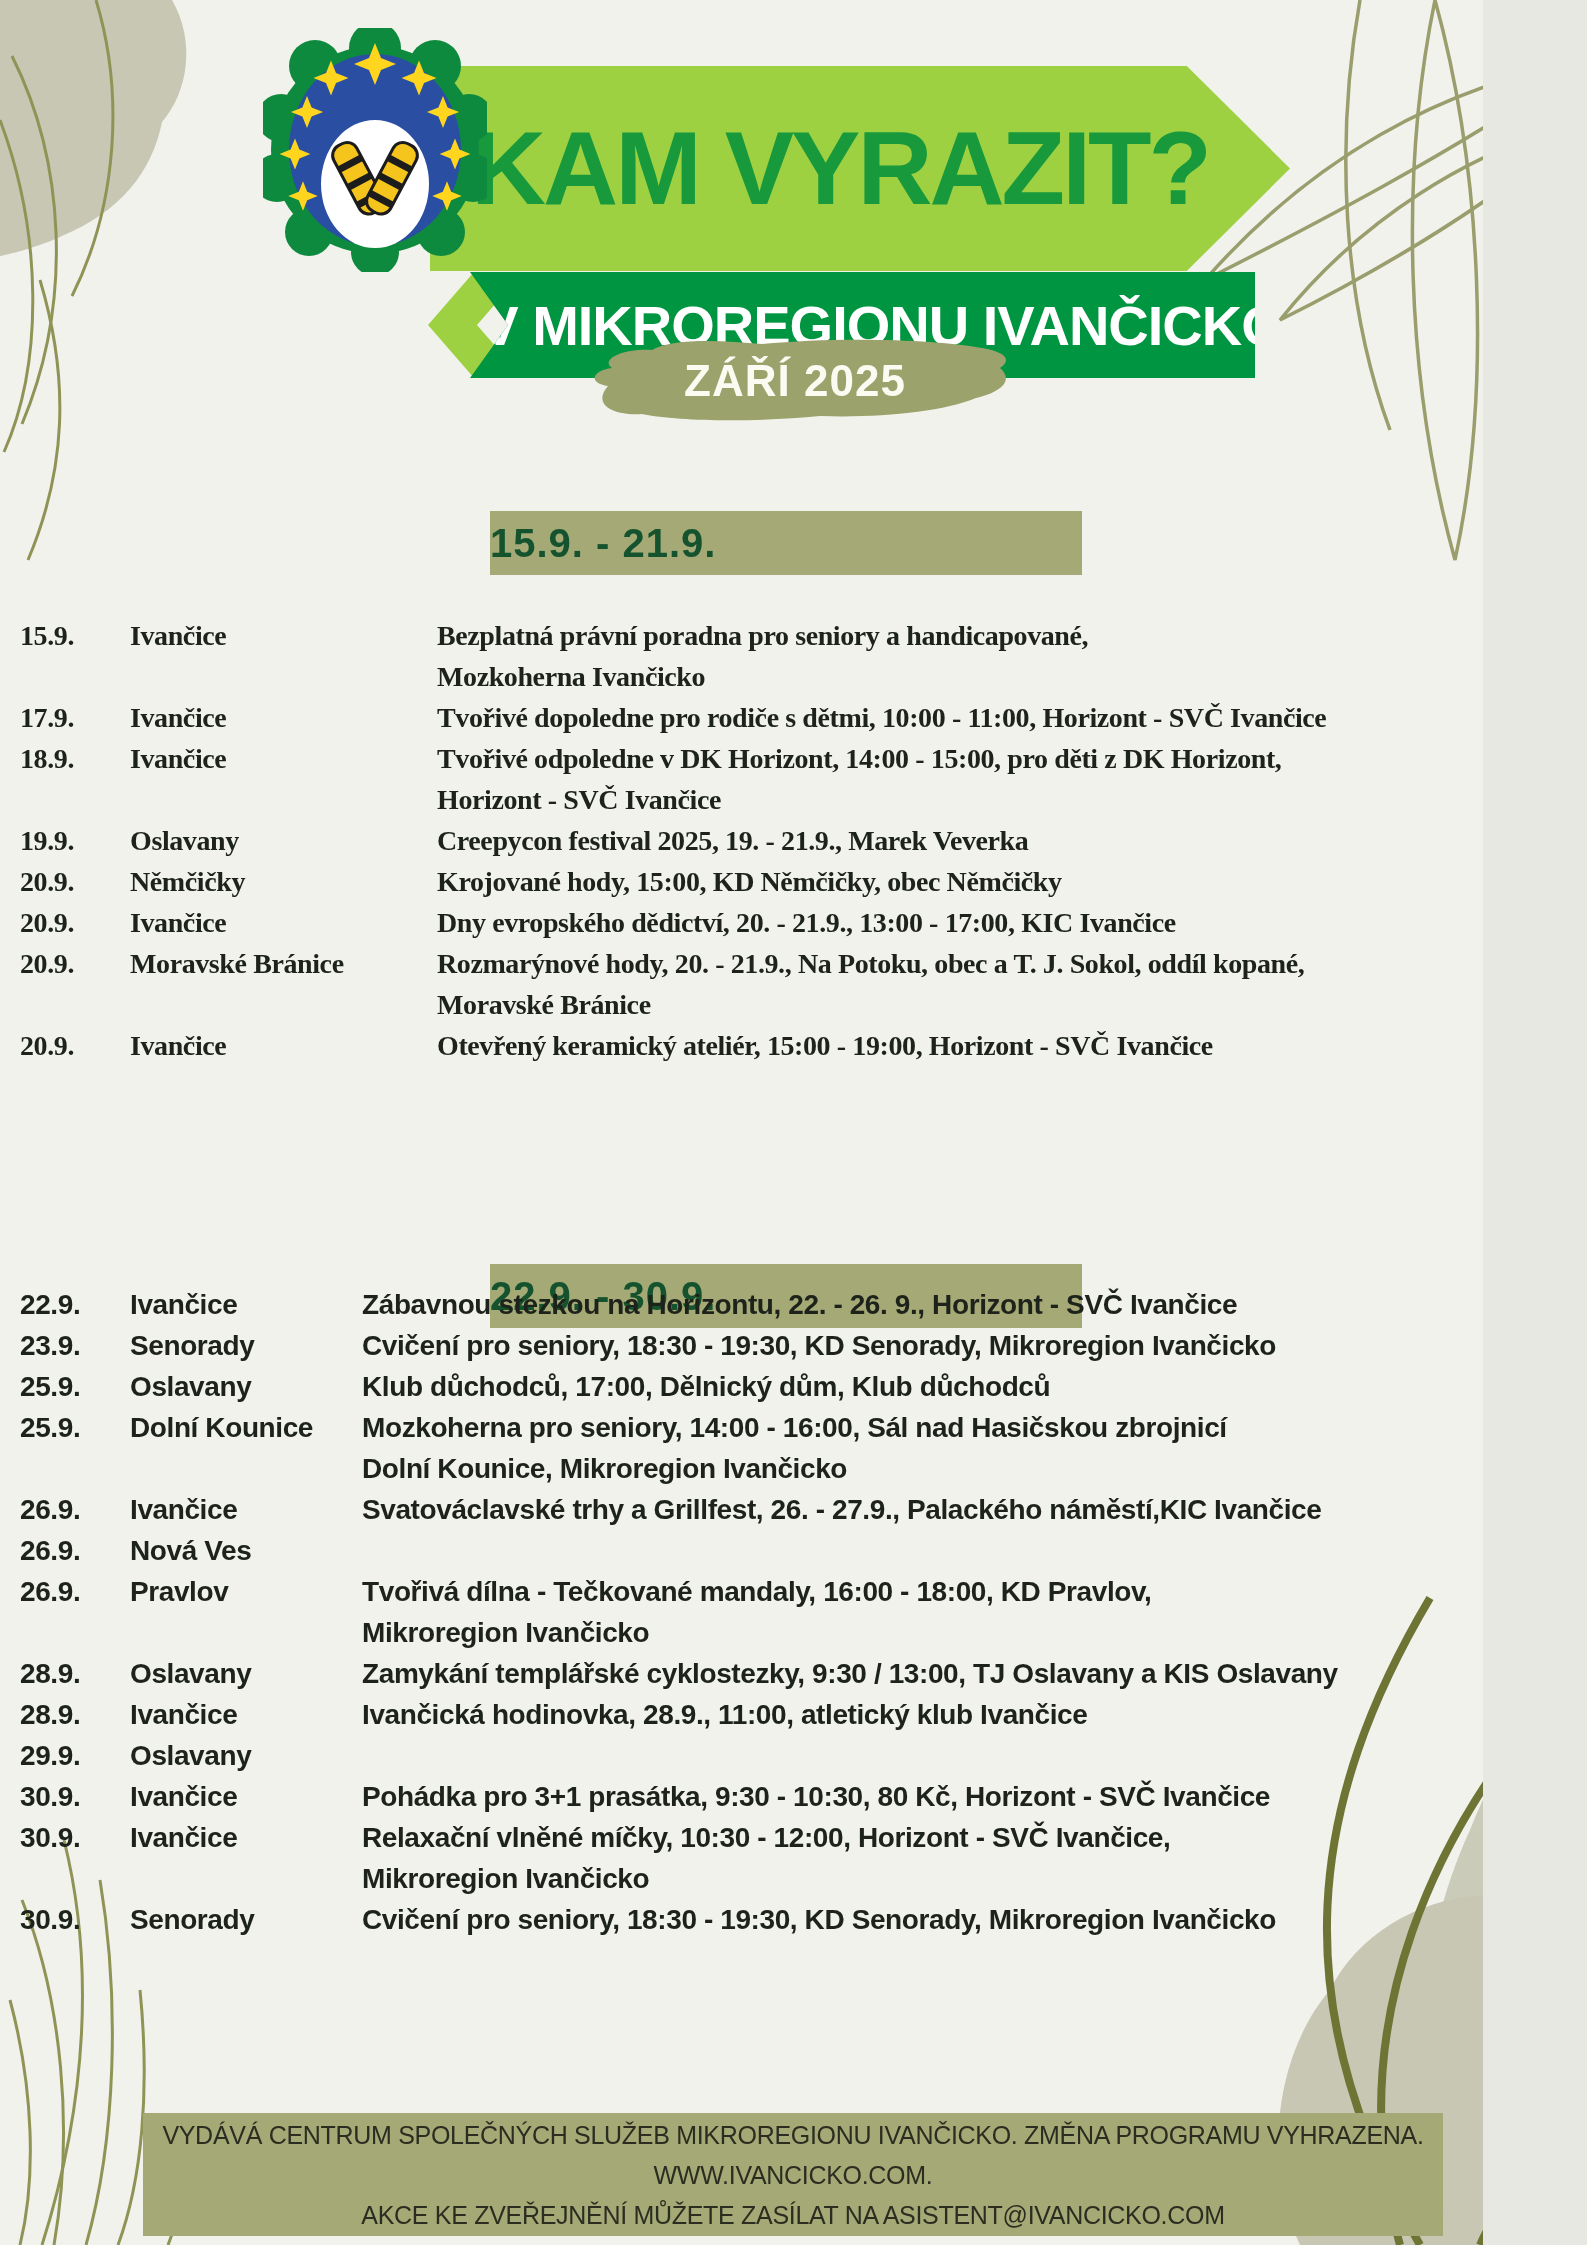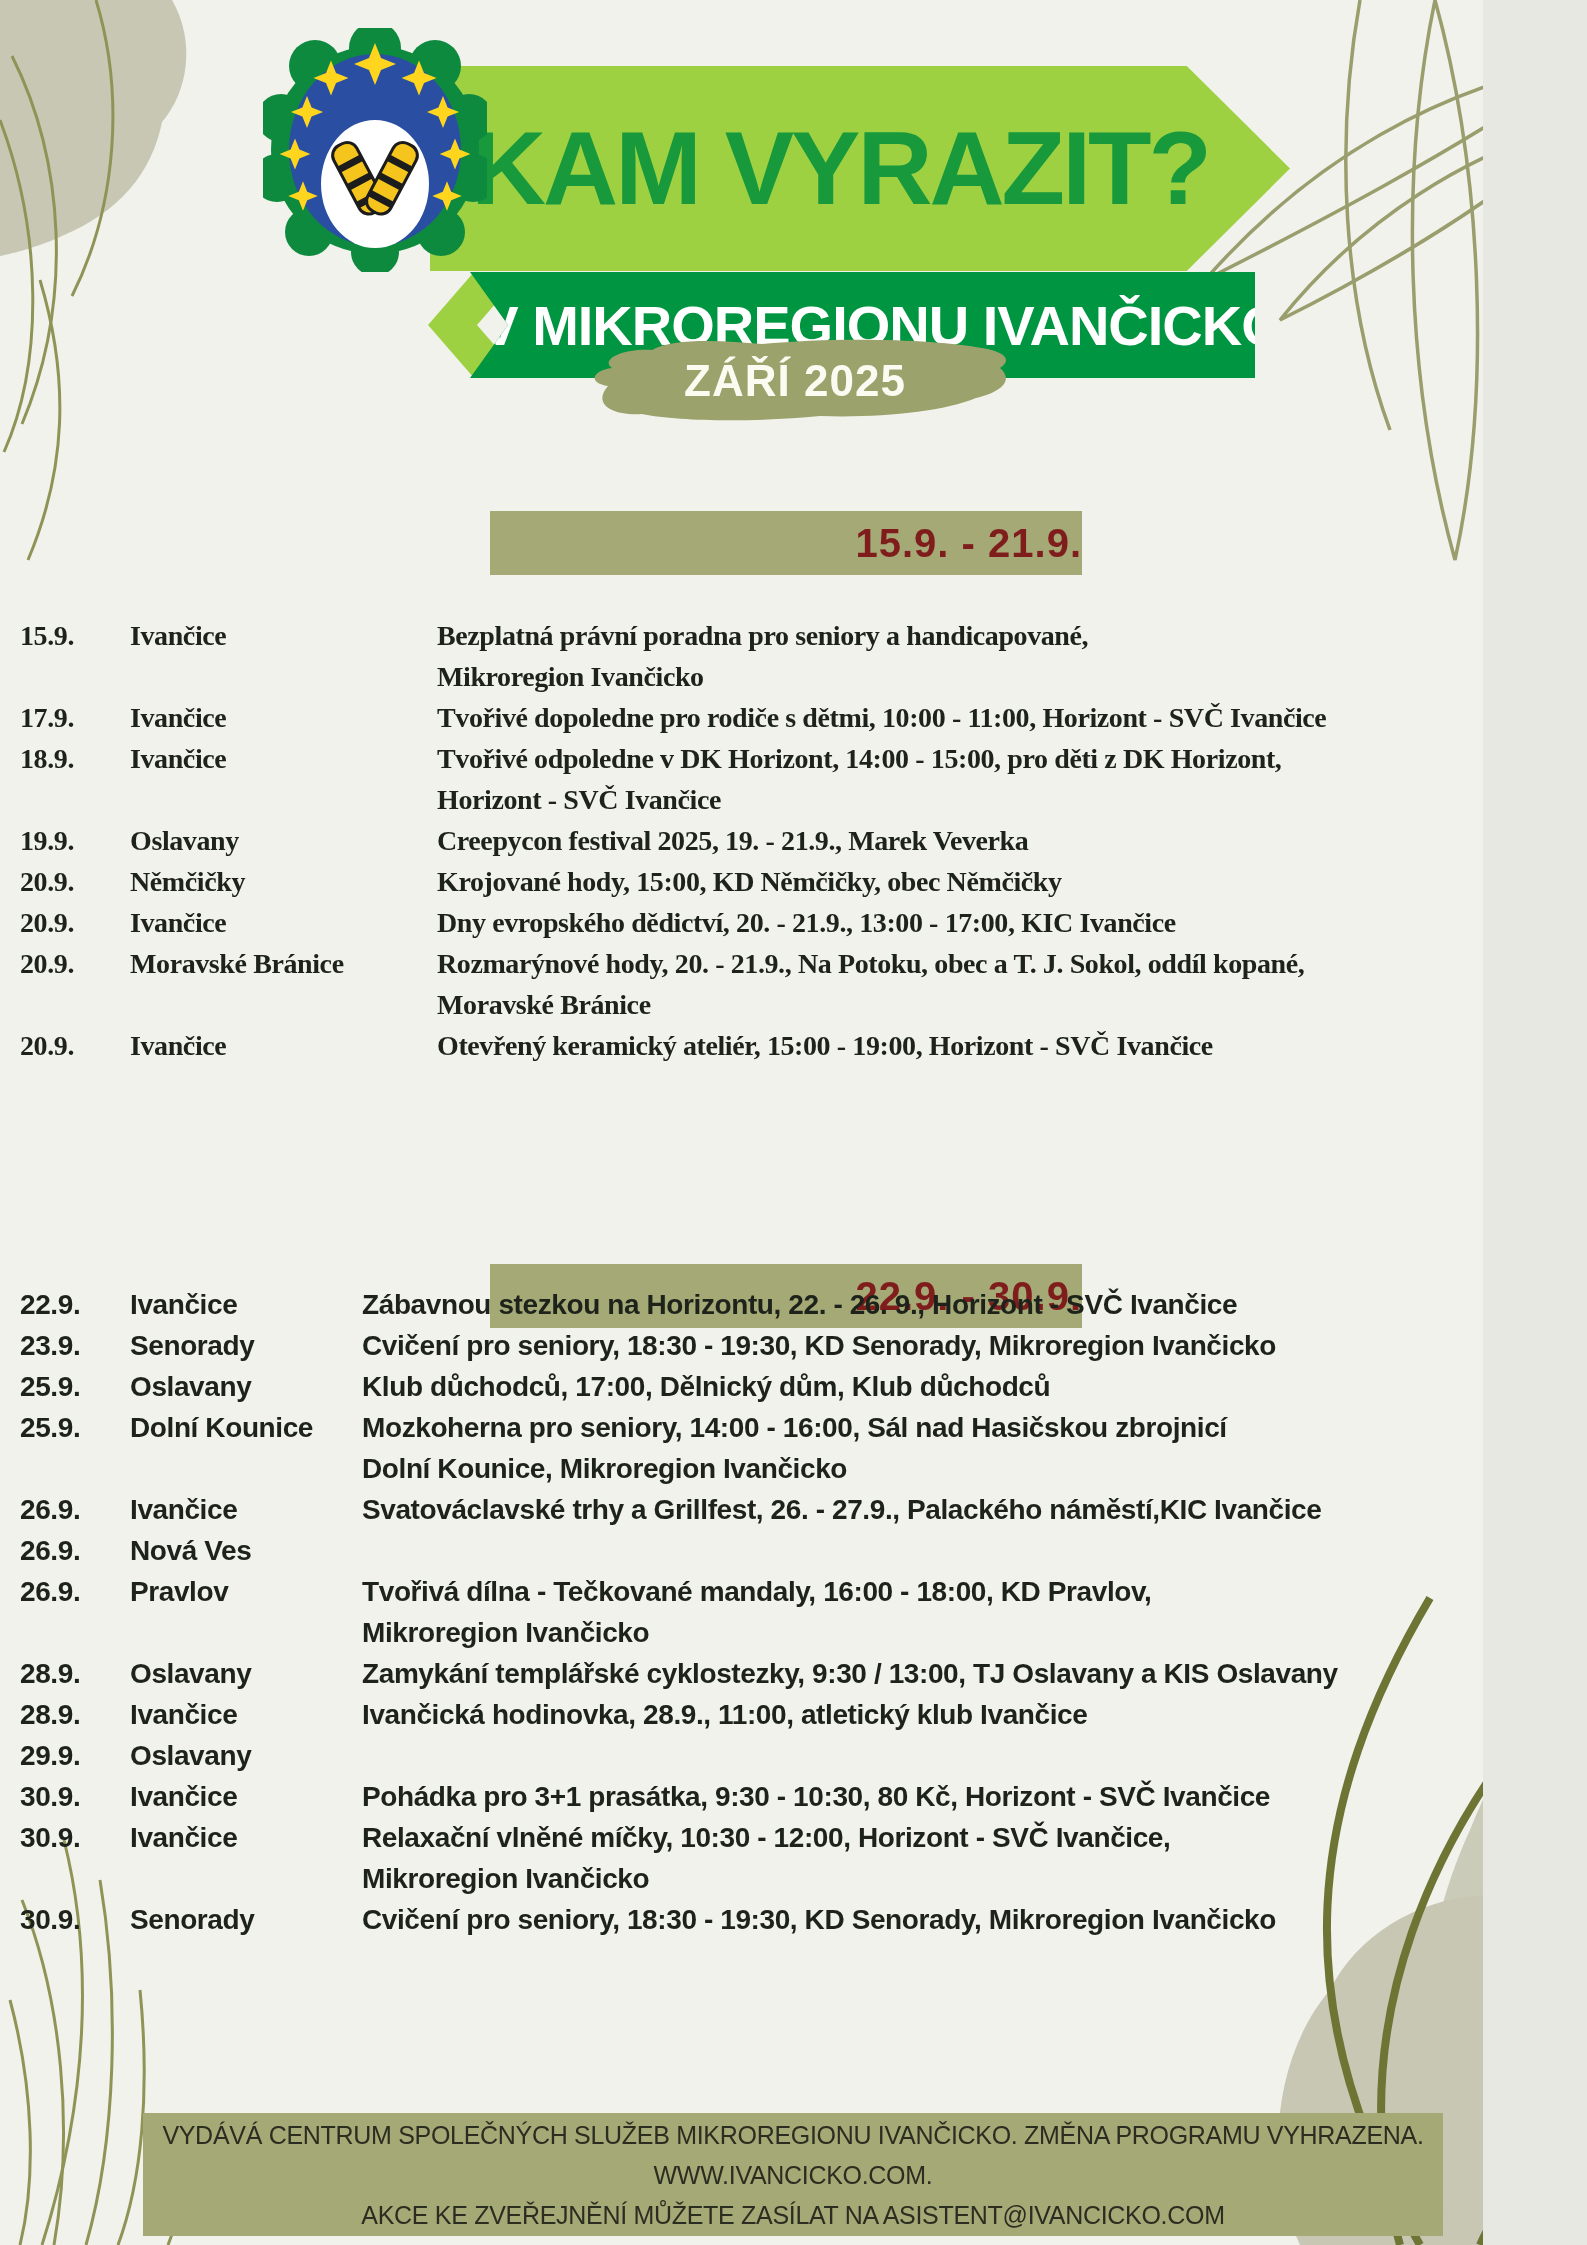--- a/index.html
+++ b/index.html
@@ -45,22 +45,22 @@
   .month-badge svg{position:absolute;inset:0;}
   .month-badge .month-label{
     position:absolute;inset:0;display:flex;align-items:center;justify-content:center;
     font-size:44px;font-weight:bold;color:#fbfbf2;letter-spacing:1px;
   }
 
   
   .section-bar{
     position:absolute;left:490px;width:592px;height:64px;
     background:var(--olive);
-    display:flex;align-items:center;justify-content:flex-end;
-    font-size:40px;font-weight:bold;color:#7f1d1d;letter-spacing:1px;
+    display:flex;align-items:center;justify-content:flex-start;
+    font-size:40px;font-weight:bold;color:#14532d;letter-spacing:1px;
   }
   #bar1{top:511px;}
   #bar2{top:1264px;}
 
   
   .events{
     position:absolute;left:0;width:1575px;
     color:#1d231b;font-weight:bold;font-size:28px;line-height:41px;letter-spacing:-0.4px;
   }
   #events1{top:615px;}
@@ -186,21 +186,21 @@
   </div>
 
   <div class="section-bar layer" id="bar1">
     <span>15.9. - 21.9.</span>
   </div>
   <div class="events sec-a layer" id="events1">
   <div class="event-row">
     <span class="ev-date">15.9.</span>
     <span class="ev-place">Ivančice</span>
     <span class="ev-desc">Bezplatná právní poradna pro seniory a handicapované,
-Mikroregion Ivančicko</span>
+Mozkoherna Ivančicko</span>
   </div>
 
   <div class="event-row">
     <span class="ev-date">17.9.</span>
     <span class="ev-place">Ivančice</span>
     <span class="ev-desc">Tvořivé dopoledne pro rodiče s dětmi, 10:00 - 11:00, Horizont - SVČ Ivančice</span>
   </div>
 
   <div class="event-row">
     <span class="ev-date">18.9.</span>

